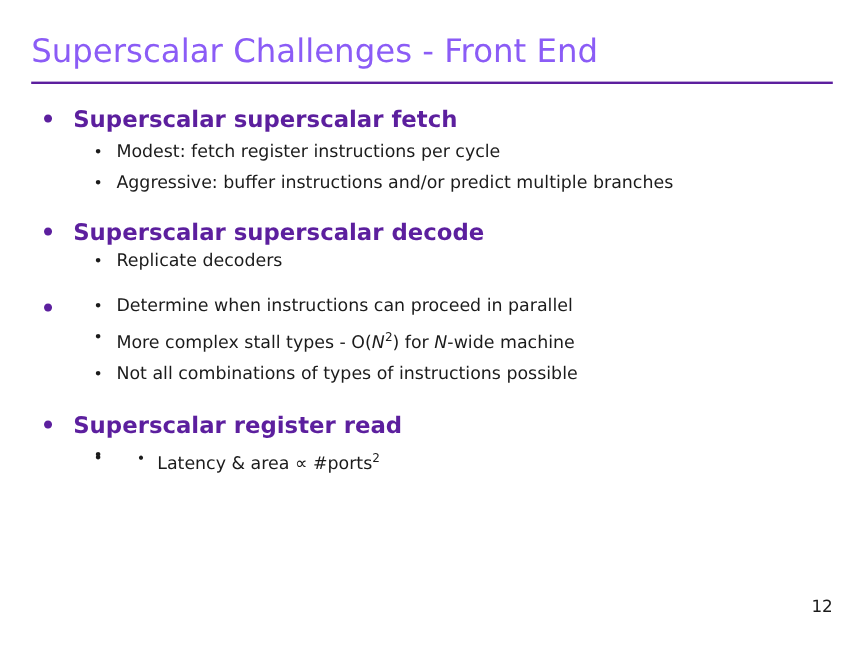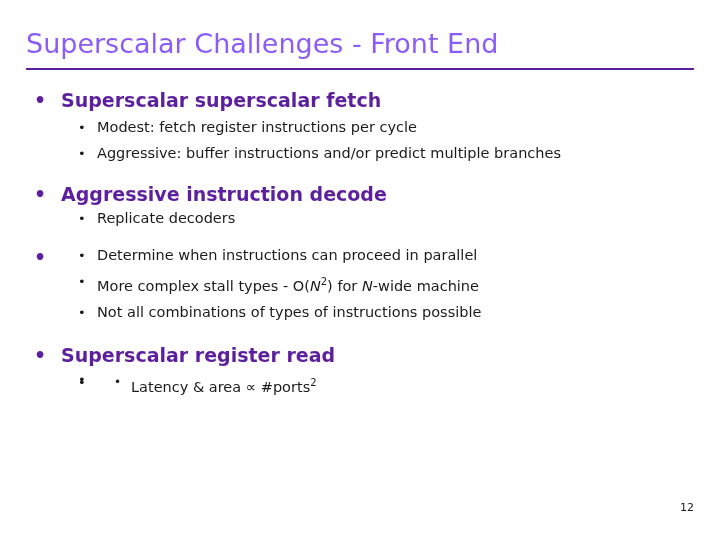--- a/index.html
+++ b/index.html
@@ -96,21 +96,21 @@
   .grp-first { margin-top: 0px; }
   .gap-top-1 { margin-top: 18px; }
   .gap-top-2 { margin-top: 16px; }
   .gap-top-3 { margin-top: 20px; }
   .italic { font-style: italic; }
   .sup { font-size: 10px; vertical-align: super; }
   .page-num {
     position: absolute;
     right: 26px;
     bottom: 26px;
-    font-size: 11px;
+    font-size: 14px;
     color: #1B1B1B;
   }
 </style>
 </head>
 <body>
 
 <div class="slide">
 
   <div class="title">Superscalar Challenges - Front End</div>
   <div class="title-rule"></div>
@@ -125,21 +125,21 @@
       <span class="bul">•</span>
       <span>Modest: fetch register instructions per cycle</span>
     </div>
     <div class="l2">
       <span class="bul">•</span>
       <span>Aggressive: buffer instructions and/or predict multiple branches</span>
     </div>
 
     <div class="l1 gap-top-1">
       <span class="bul">•</span>
-      <span>Aggressive instruction decode</span>
+      <span>Superscalar superscalar decode</span>
     </div>
     <div class="l2 grp">
       <span class="bul">•</span>
       <span>Replicate decoders</span>
     </div>
 
     <div class="l1 gap-top-2">
       <span class="bul">•</span>
     </div>
     <div class="l2 grp">

